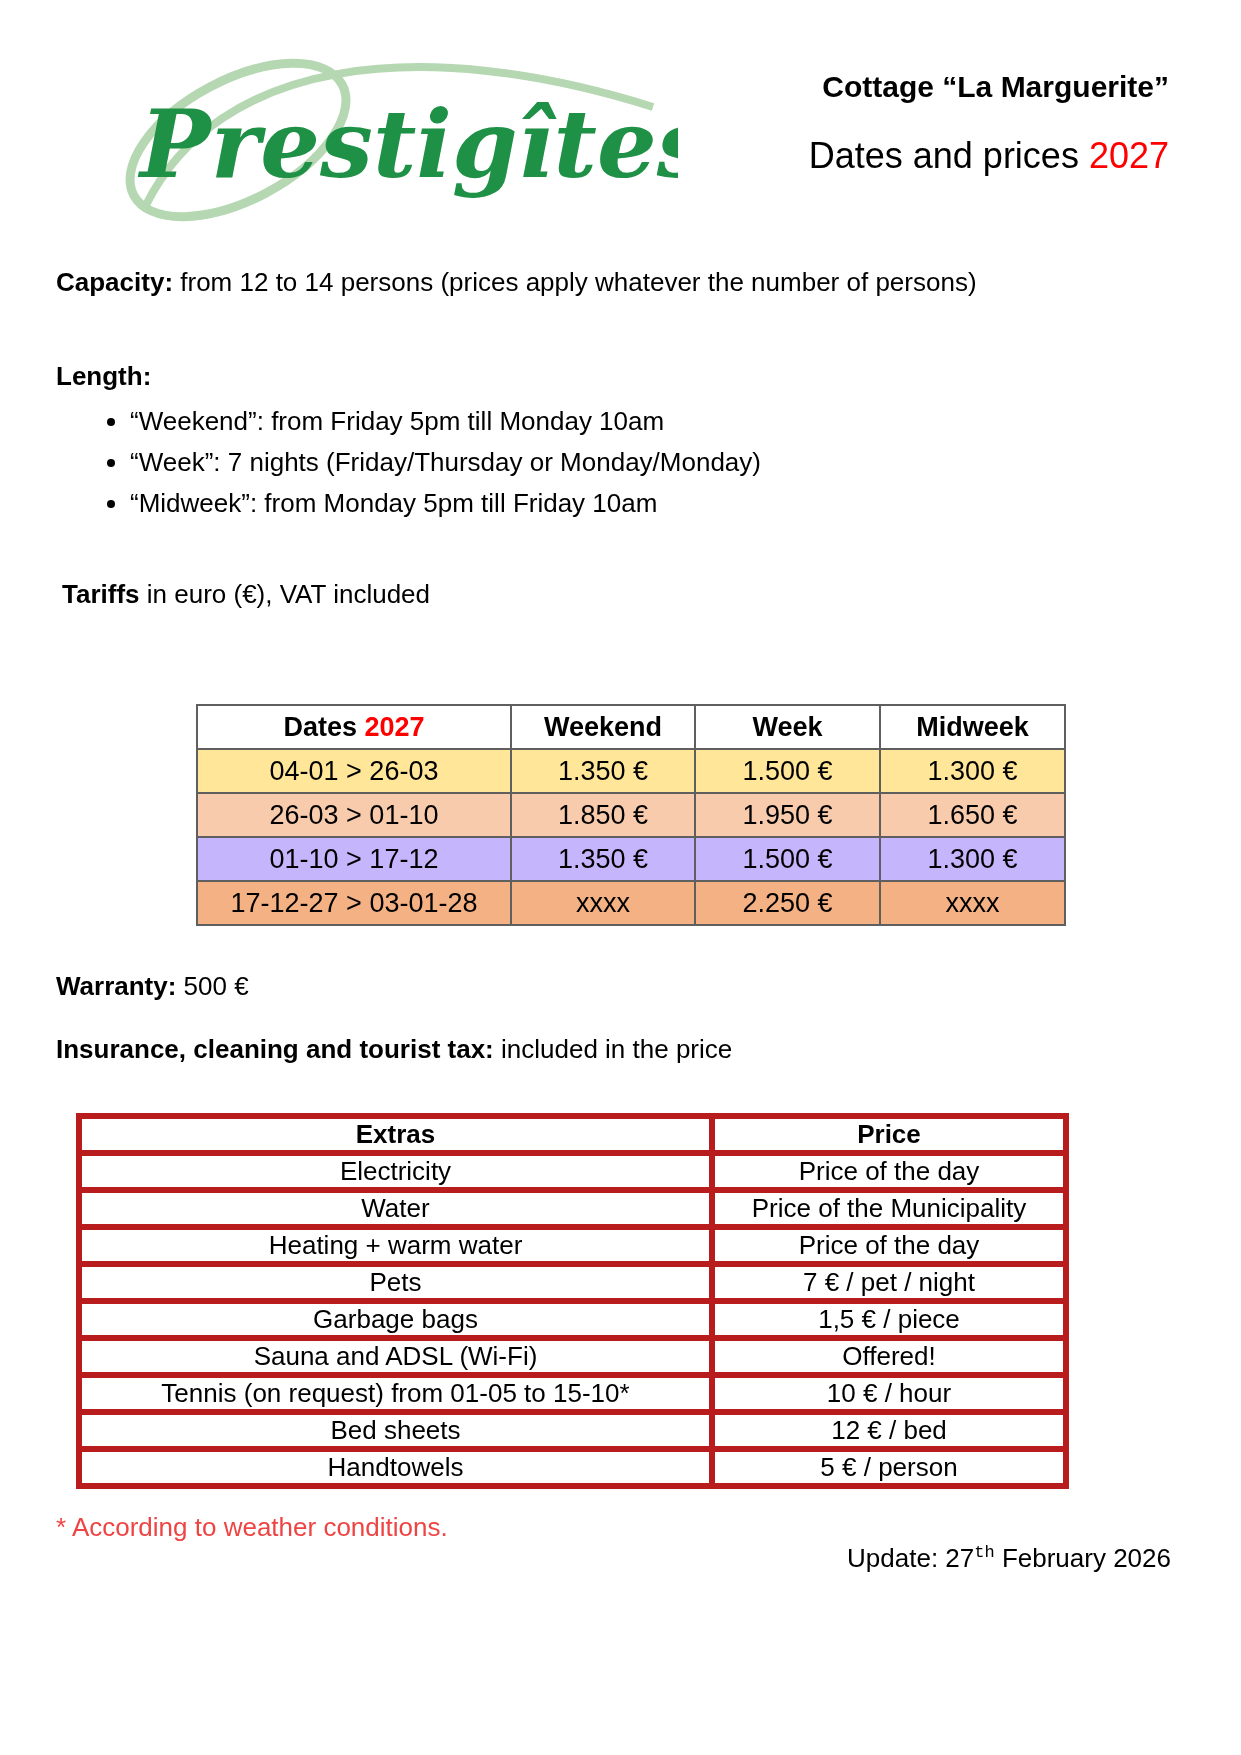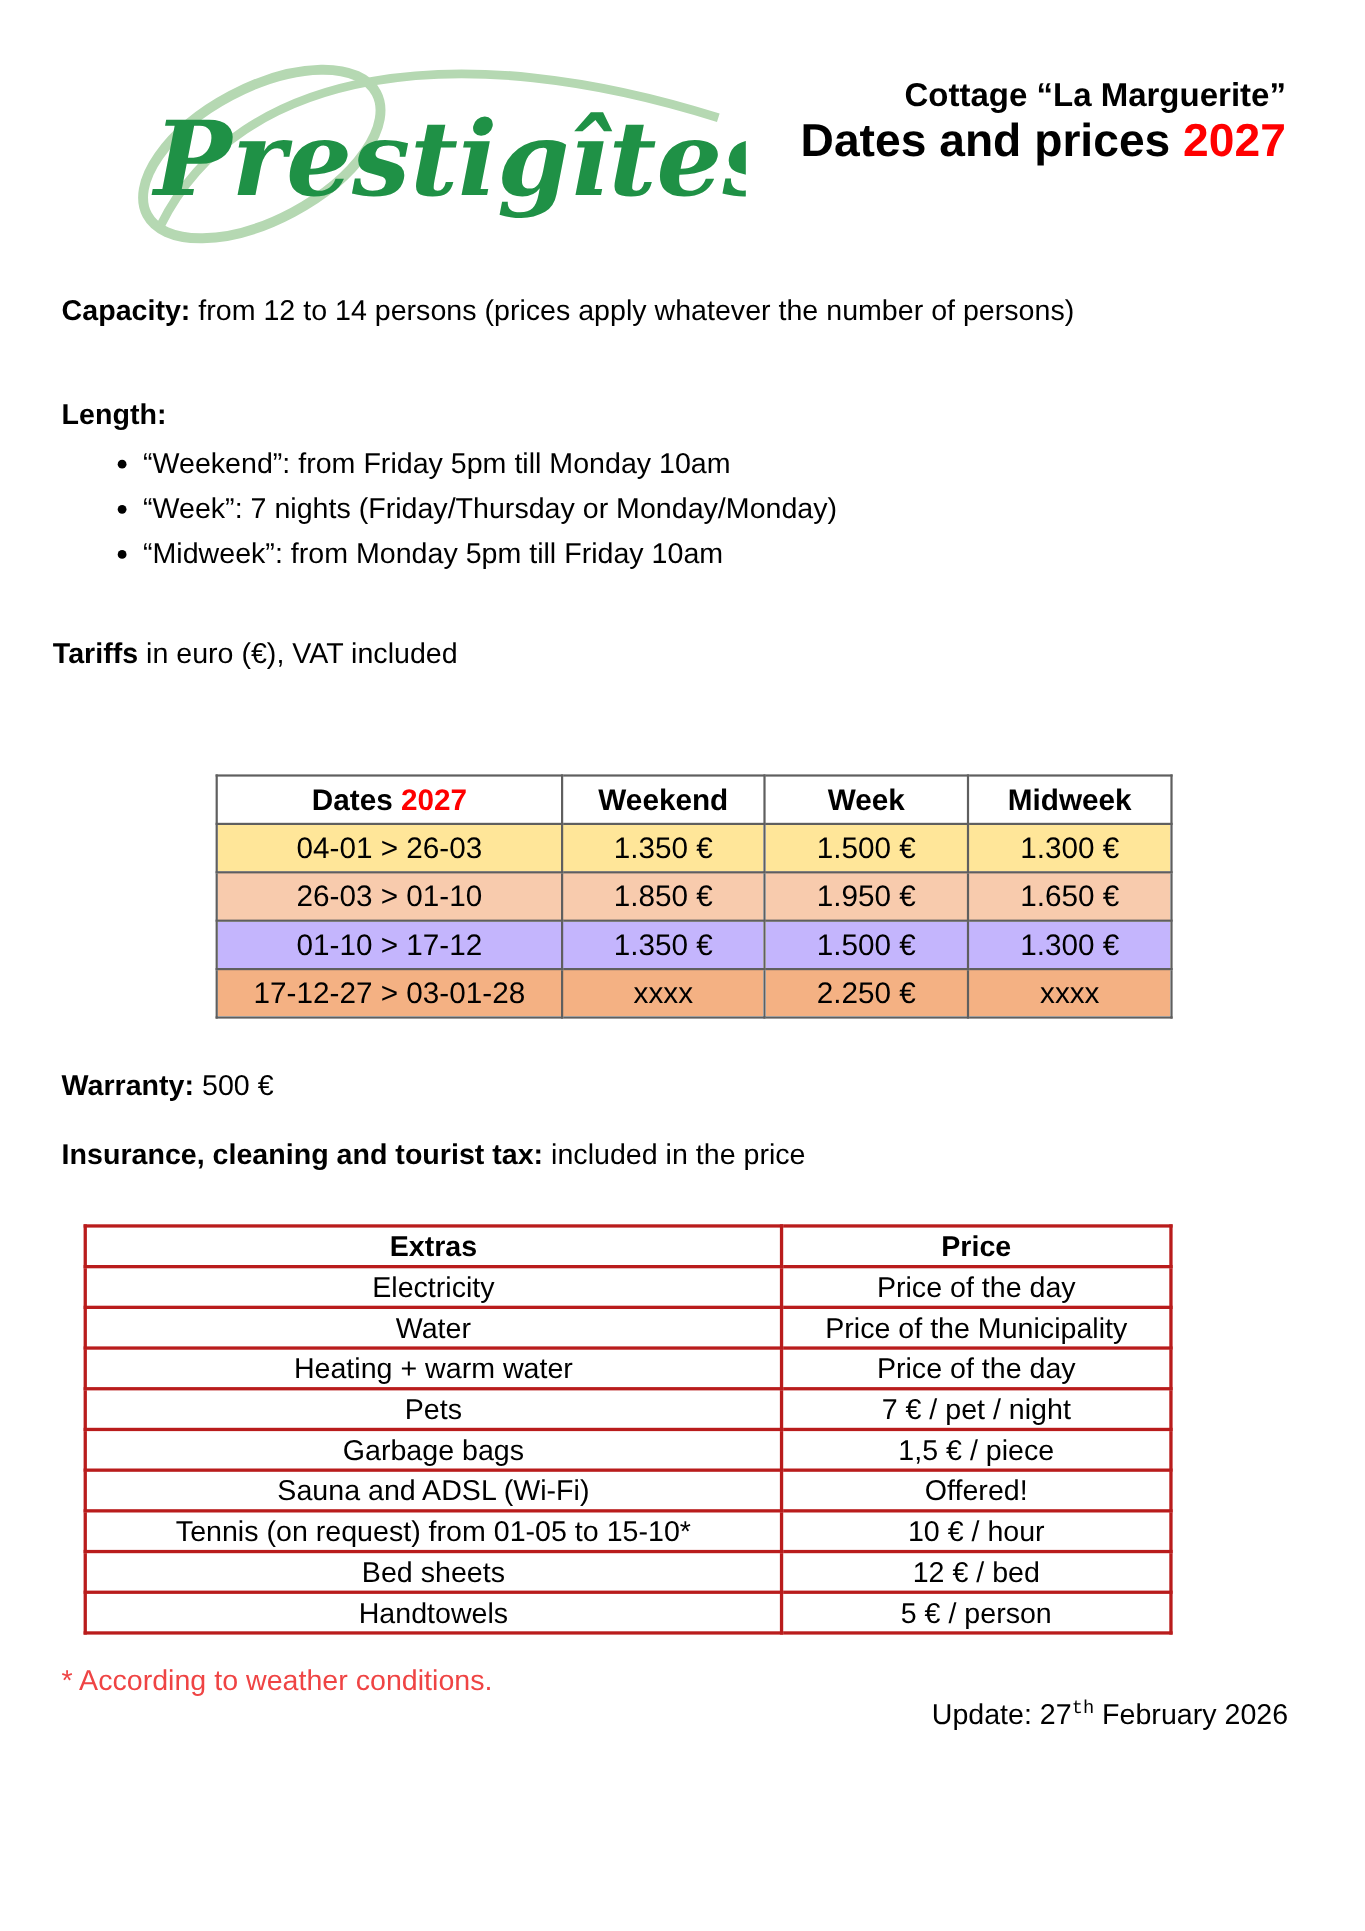--- a/index.html
+++ b/index.html
@@ -14,40 +14,40 @@
   .b { font-weight: bold; }
   .line { font-size: 26px; line-height: 1.2; margin: 0; white-space: nowrap; }
 
   
   .logo { left: 88px; top: 45px; width: 590px; height: 180px; }
   .logo svg { width: 100%; height: 100%; }
 
   
   .titles { right: 72px; top: 70px; text-align: right; }
   .title-l1 { font-size: 30px; font-weight: bold; white-space: nowrap; }
-  .title-l2 { font-size: 42px; font-weight: bold; white-space: nowrap; }
+  .title-l2 { font-size: 36px; font-weight: normal; white-space: nowrap; margin-top: 31px; }
 
   
   .length-list { left: 56px; top: 406px; margin: 0; padding-left: 74px; }
   .length-list li { font-size: 26px; line-height: 1.2; margin-bottom: 10px; white-space: nowrap; }
 
   
   table { border-collapse: collapse; table-layout: fixed; }
   .tariff { left: 196px; top: 704px; width: 868px; }
   .tariff td {
     border: 2px solid #5f5f5f; height: 44px;
     text-align: center; vertical-align: middle;
     font-size: 27px; padding: 0 4px; overflow: hidden; white-space: nowrap;
   }
   .tariff .hdr td { font-weight: bold; background: #ffffff; }
 
   
   .extras { left: 76px; top: 1113px; width: 987px; }
   .extras td {
-    border: 3px solid #b91c1c; height: 37px;
+    border: 6px solid #b91c1c; height: 37px;
     text-align: center; vertical-align: middle;
     font-size: 26px; padding: 0 4px; overflow: hidden; white-space: nowrap;
   }
   .extras .hdr td { font-weight: bold; }
 
   .footnote { left: 56px; top: 1512px; color: #ef4444; }
   .update { right: 70px; top: 1543px; text-align: right; }
   .update sup { font-size: 17px; font-family: Liberation Mono, monospace; }
 </style>
 </head>
@@ -68,21 +68,21 @@
 
 <p class="abs line" style="left:56px; top:267px;"><span class="b">Capacity:</span><span> from 12 to 14 persons (prices apply whatever the number of persons)</span></p>
 
 <p class="abs line b" style="left:56px; top:361px;">Length:</p>
 <ul class="abs length-list">
   <li>“Weekend”: from Friday 5pm till Monday 10am</li>
   <li>“Week”: 7 nights (Friday/Thursday or Monday/Monday)</li>
   <li>“Midweek”: from Monday 5pm till Friday 10am</li>
 </ul>
 
-<p class="abs line" style="left:48px; top:579px;"><span class="b">Tariffs</span><span> in euro (€), VAT included</span></p>
+<p class="abs line" style="left:62px; top:579px;"><span class="b">Tariffs</span><span> in euro (€), VAT included</span></p>
 
 <table class="abs tariff">
   <colgroup>
       <col style="width:314px">
       <col style="width:184px">
       <col style="width:185px">
       <col style="width:185px">
     </colgroup>
   <tbody>
       <tr class="hdr">

